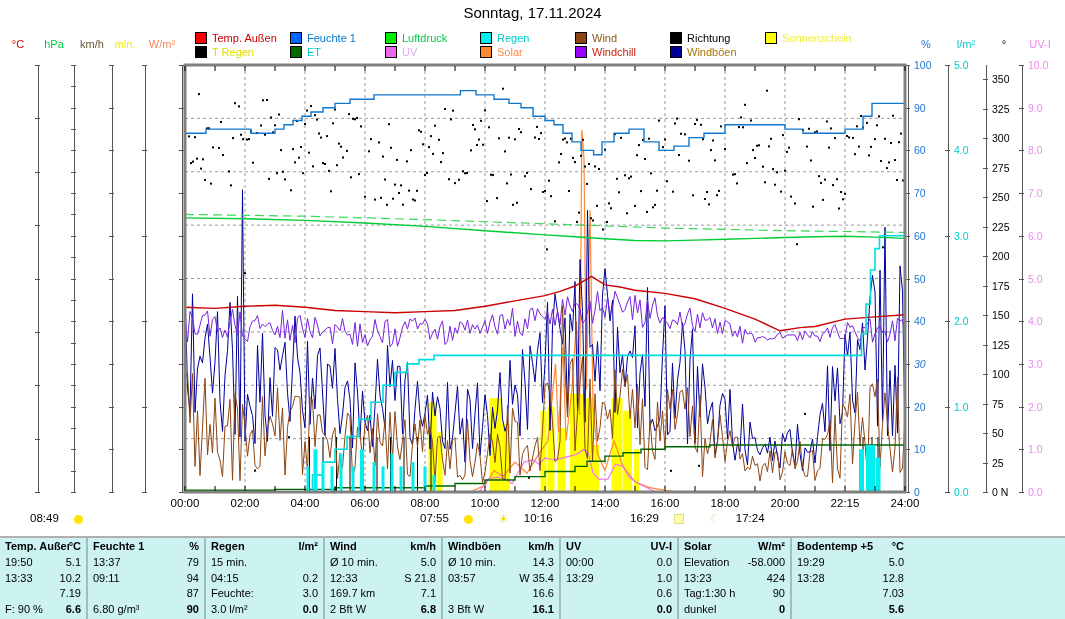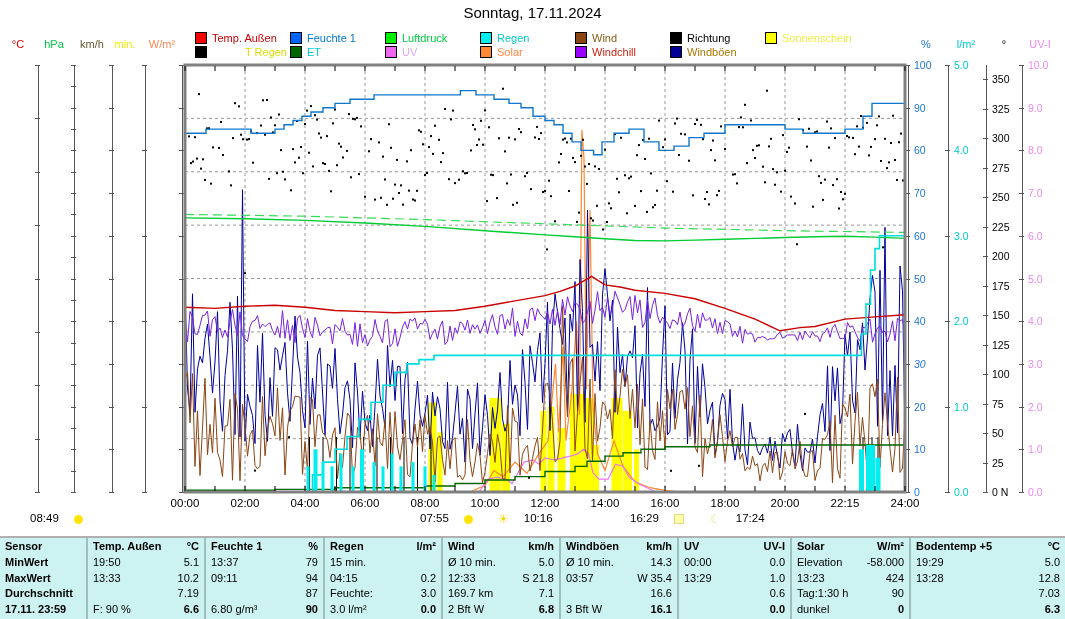--- a/index.html
+++ b/index.html
@@ -53,21 +53,21 @@
     <div class="leg-item" style="left: 670px; top: 31px;">
       <span class="leg-sw" style="background: rgb(0, 0, 0);"></span>
       <span style="color: rgb(0, 0, 0);">Richtung</span>
     </div>
     <div class="leg-item" style="left: 765px; top: 31px;">
       <span class="leg-sw" style="background: rgb(255, 255, 0);"></span>
       <span style="color: rgb(238, 238, 68);">Sonnenschein</span>
     </div>
     <div class="leg-item" style="left: 195px; top: 45px;">
       <span class="leg-sw" style="background: rgb(0, 0, 0);"></span>
-      <span style="color: rgb(221, 221, 0); margin-left: 33px;">T Regen</span>
+      <span style="color: rgb(221, 221, 0);">T Regen</span>
     </div>
     <div class="leg-item" style="left: 290px; top: 45px;">
       <span class="leg-sw" style="background: rgb(0, 102, 0);"></span>
       <span style="color: rgb(0, 204, 204);">ET</span>
     </div>
     <div class="leg-item" style="left: 385px; top: 45px;">
       <span class="leg-sw" style="background: rgb(238, 102, 238);"></span>
       <span style="color: rgb(221, 170, 238);">UV</span>
     </div>
     <div class="leg-item" style="left: 480px; top: 45px;">
@@ -760,27 +760,20 @@
       <span>16:29</span>
       <span class="ic-square"></span>
     </div>
     <div class="ann" style="left: 710px;">
       <span class="ic-moon">☾</span>
       <span>17:24</span>
     </div>
   </div>
 <div id="footer">
     <div class="fgroup">
-      <div class="frow b">Sensor</div>
-      <div class="frow b">MinWert</div>
-      <div class="frow b">MaxWert</div>
-      <div class="frow b">Durchschnitt</div>
-      <div class="frow b">17.11. 23:59</div>
-    </div>
-    <div class="fgroup">
       <div class="frow b">
         <span class="l">Temp. Außen</span>
         <span class="r">°C</span>
       </div>
       <div class="frow">
         <span class="l">19:50</span>
         <span class="r">5.1</span>
       </div>
       <div class="frow">
         <span class="l">13:33</span>
@@ -939,16 +932,16 @@
       <div class="frow">
         <span class="l">13:28</span>
         <span class="r">12.8</span>
       </div>
       <div class="frow">
         <span class="l"></span>
         <span class="r">7.03</span>
       </div>
       <div class="frow">
         <span class="l"></span>
-        <span class="r b">6.3</span>
+        <span class="r b">5.6</span>
       </div>
     </div>
   </div>
 
 </body></html>

